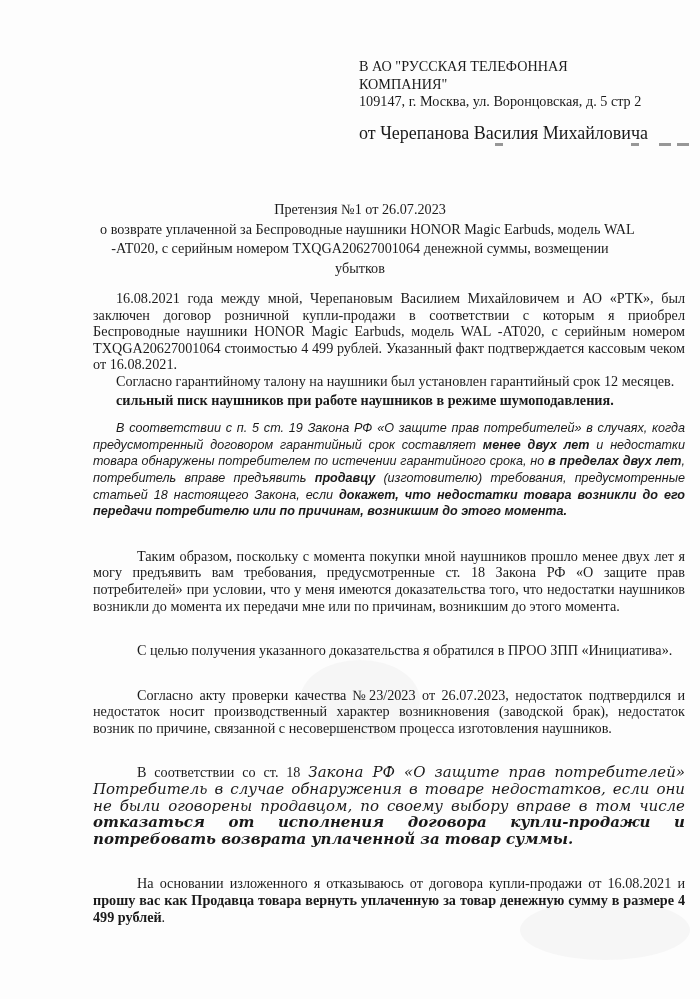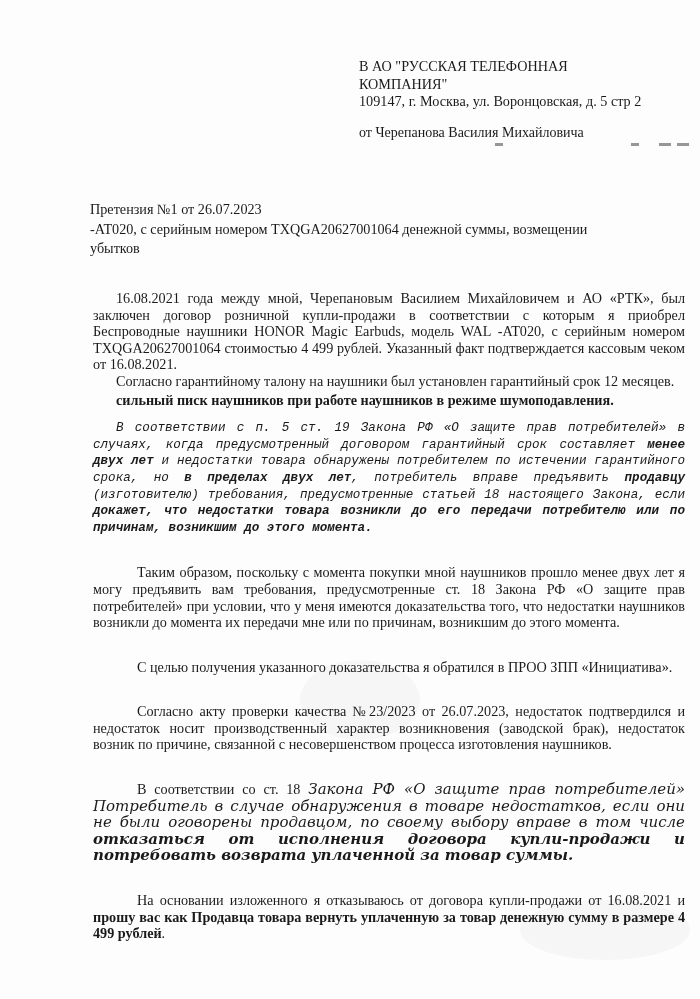--- a/index.html
+++ b/index.html
@@ -27,61 +27,62 @@
       top: 58px;
       width: 330px;
       font-size: 14.2px;
       line-height: 17.5px;
     }
     .addressee .line { display: block; white-space: nowrap; }
     .from {
       position: absolute;
       left: 359px;
       top: 125px;
-      font-size: 14px;
+      font-size: 18px;
       line-height: 16px;
       white-space: nowrap;
     }
     .cutoff {
       position: absolute;
       left: 359px;
       top: 143px;
       width: 330px;
       height: 6px;
       overflow: hidden;
     }
     .cutoff .glyph {
       position: absolute;
       top: 0;
       height: 3px;
       background: #444;
       opacity: 0.55;
     }
     .title-block {
       position: absolute;
-      left: 90px;
+      left: 100px;
       top: 200px;
       width: 520px;
+      text-align: center;
       font-size: 14.2px;
       line-height: 19.5px;
     }
     .title-block .line { display: block; white-space: nowrap; }
     .body {
       position: absolute;
       left: 93px;
       top: 290px;
       width: 592px;
       font-size: 14.2px;
       line-height: 16.6px;
       text-align: justify;
     }
     .p { margin: 0; text-indent: 23px; }
     .p.deep { text-indent: 44px; margin-top: 28px; }
     .p.bold-line { font-weight: bold; text-indent: 23px; margin-top: 2px; }
-    .p.italic { font-style: italic; font-family: Liberation Mono, monospace; font-size: 12.6px; line-height: 16.6px; text-indent: 23px; margin-top: 12px; }
+    .p.italic { font-style: italic; font-family: Liberation Sans, sans-serif; font-size: 12.6px; line-height: 16.6px; text-indent: 23px; margin-top: 12px; }
     .p.gap { }
     .b { font-weight: bold; }
     .i { font-style: italic; font-family: "DejaVu Serif", serif; font-size: 15px; }
     .smudge {
       position: absolute;
       border-radius: 50%;
       background: rgba(120,120,120,0.05);
     }
   </style>
 </head>
@@ -102,20 +103,21 @@
 
   <div class="cutoff">
     <span class="glyph" style="left:136px;width:8px;"></span>
     <span class="glyph" style="left:272px;width:8px;"></span>
     <span class="glyph" style="left:300px;width:12px;"></span>
     <span class="glyph" style="left:318px;width:12px;"></span>
   </div>
 
   <div class="title-block">
     <span class="line">Претензия №1 от 26.07.2023</span>
+    <span class="line">о возврате уплаченной за Беспроводные наушники HONOR  Magic Earbuds,  модель WAL</span>
     <span class="line">-AT020, с серийным номером TXQGA20627001064 денежной суммы, возмещении</span>
     <span class="line">убытков</span>
   </div>
 
   <div class="body">
     <p class="p">16.08.2021 года между мной, Черепановым Василием Михайловичем и АО «РТК», был заключен договор розничной купли-продажи в соответствии с которым я приобрел Беспроводные наушники HONOR  Magic Earbuds,  модель WAL -AT020, с серийным номером TXQGA20627001064 стоимостью 4 499 рублей. Указанный факт подтверждается кассовым чеком от 16.08.2021.</p>
     <p class="p">Согласно гарантийному талону на наушники был установлен гарантийный срок 12 месяцев.</p>
     <p class="p bold-line">сильный писк наушников при работе наушников в режиме шумоподавления.</p>
 
     <p class="p italic"><span>В соответствии с п. 5 ст. 19 Закона РФ «О защите прав потребителей» в случаях, когда предусмотренный договором гарантийный срок составляет </span><span class="b">менее двух лет</span><span> и недостатки товара обнаружены потребителем по истечении гарантийного срока, но </span><span class="b">в пределах двух лет</span><span>, потребитель вправе предъявить </span><span class="b">продавцу</span><span> (изготовителю) требования, предусмотренные статьей 18 настоящего Закона, если </span><span class="b">докажет, что недостатки товара возникли до его передачи потребителю или по причинам, возникшим до этого момента.</span></p>

